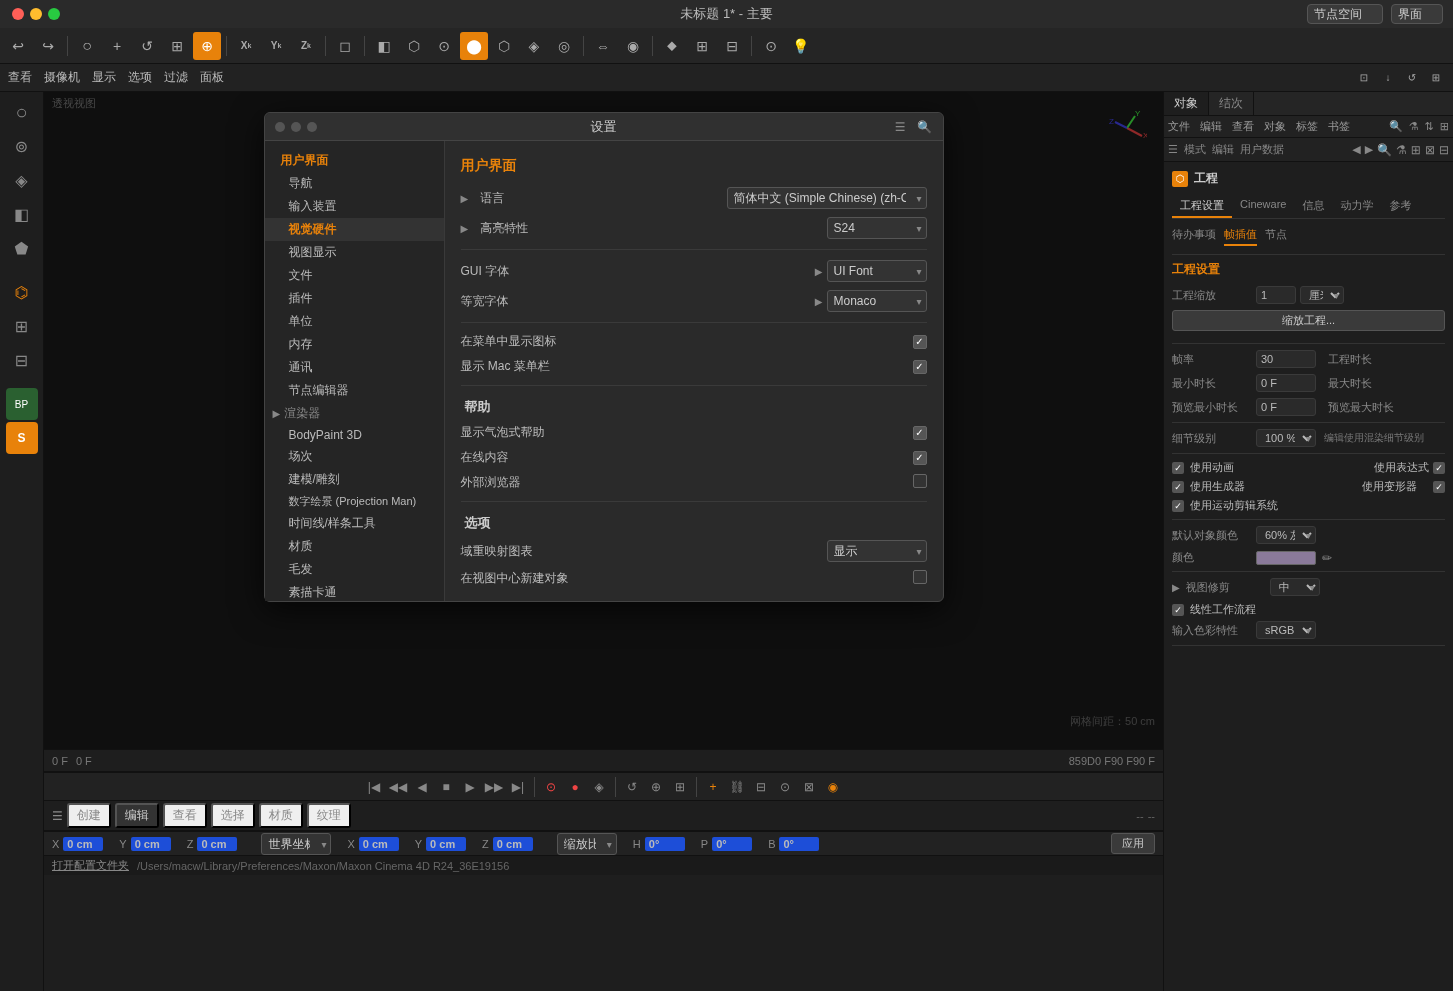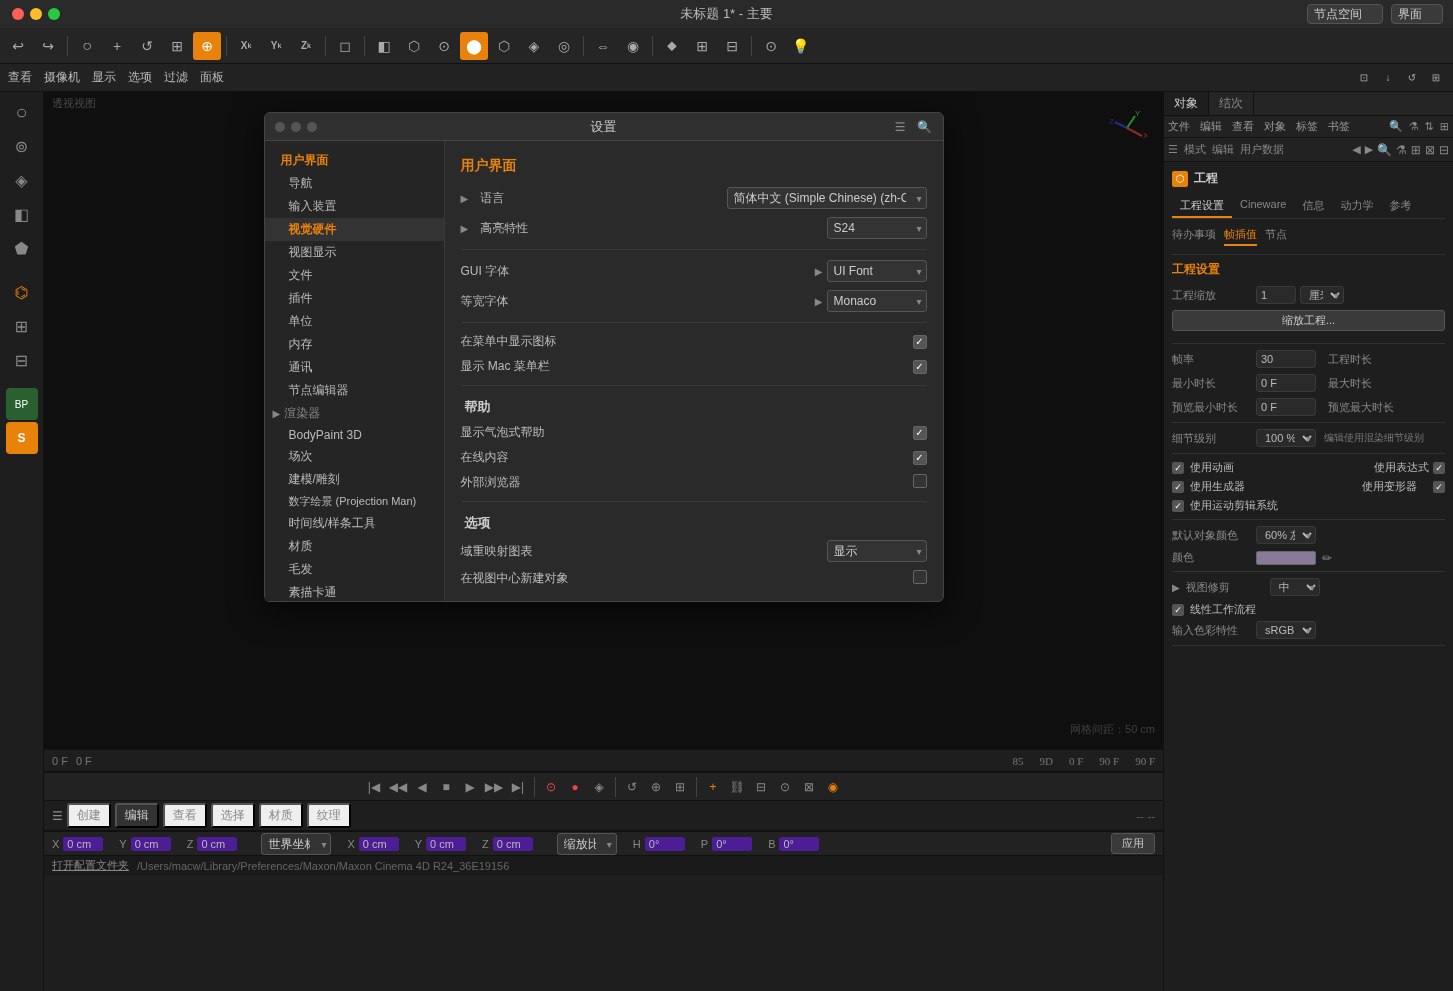--- a/index.html
+++ b/index.html
@@ -348,22 +348,20 @@
       align-items: center;
       padding: 0 8px;
       gap: 8px;
       font-size: 11px;
       color: #777;
     }
     .status-right {
       margin-left: auto;
       display: flex;
       align-items: flex-end;
-      gap: 16px;
-      font-family: Liberation Serif, serif;
     }
 
     
     .bottom-panel {
       height: 220px;
       background: #1e1e1e;
       border-top: 2px solid #111;
       display: flex;
       flex-direction: column;
     }
@@ -385,21 +383,21 @@
       border-top: 1px solid #111;
       display: flex;
       align-items: center;
       padding: 0 8px;
       gap: 16px;
       font-size: 11px;
       color: #777;
     }
     .coord-item { display: flex; align-items: center; gap: 4px; }
     .coord-label { color: #888; }
-    .coord-val { color: #bbb; background: #4c1d95; padding: 1px 4px; border-radius: 2px; min-width: 40px; }
+    .coord-val { color: #bbb; background: #1d4ed8; padding: 1px 4px; border-radius: 2px; min-width: 40px; font-weight: bold; }
 
     
     .right-panel {
       width: 290px;
       background: #1e1e1e;
       border-left: 1px solid #111;
       display: flex;
       flex-direction: column;
     }
     .right-tabs-top {
@@ -833,21 +831,21 @@
                 <div style="margin-left: auto;">
                   <div class="checkbox-custom unchecked"></div>
                 </div>
               </div>
 
             </div>
           </div>
         </div>
       </div>
 
-      <div style="position:absolute; bottom:12px; right:8px; font-size:11px; color:#666;">网格间距：50 cm</div>
+      <div style="position:absolute; bottom:20px; right:8px; font-size:11px; color:#666;">网格间距：50 cm</div>
     </div>
 
     <div class="bottom-status">
       <span>0 F</span>
       <span>0 F</span>
       <div class="status-right">
         <span>85</span>
         <span>9D</span>
         <span>0 F</span>
         <span>90 F</span>

